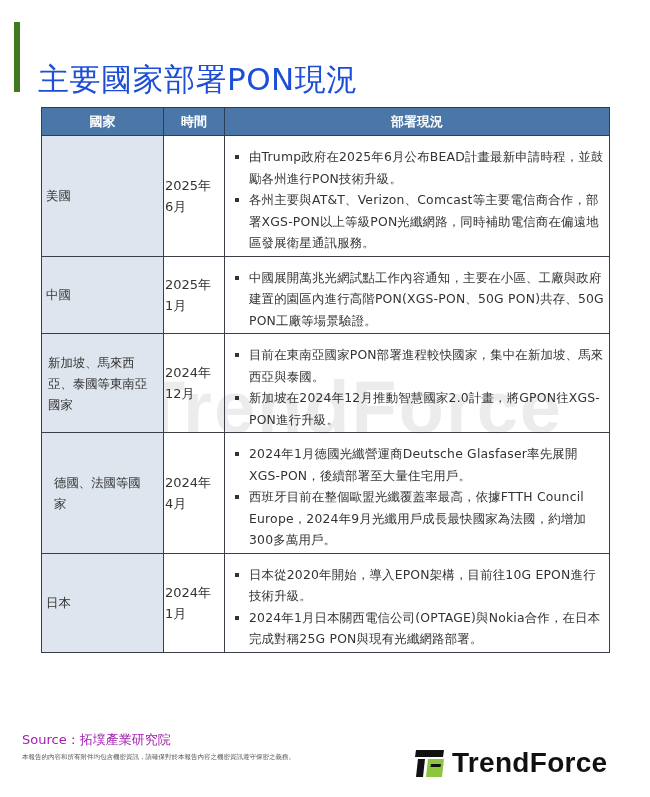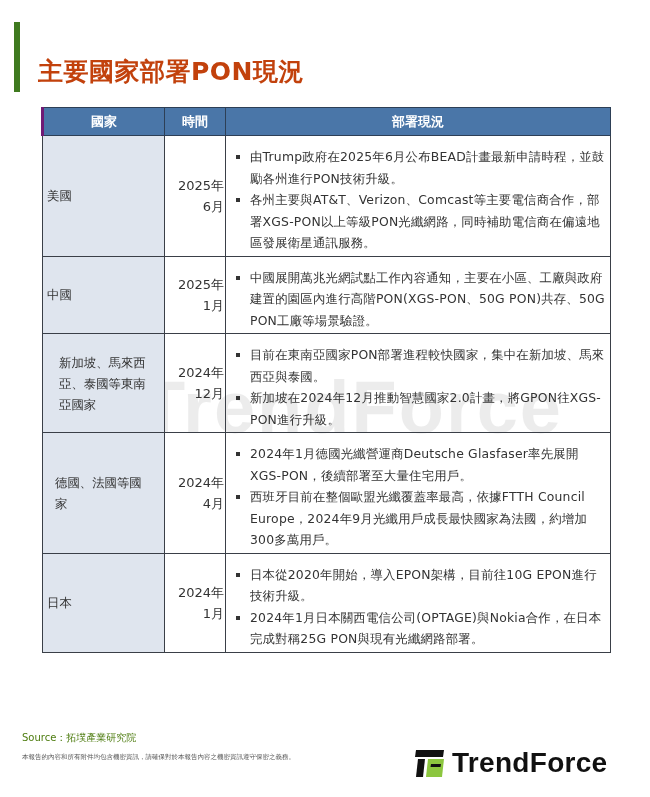--- a/index.html
+++ b/index.html
@@ -1,33 +1,33 @@
 <!DOCTYPE html>
 <html><head>
 <meta charset="utf-8">
 <style>
   html, body { margin:0; padding:0; background:#ffffff; }
   body { width:650px; height:797px; position:relative; overflow:hidden;
          font-family:"DejaVu Sans","Liberation Sans",sans-serif; color:#222; }
   .title-bar { position:absolute; left:14px; top:22px; width:6px; height:70px; background:#3f7a1f; }
-  .title { position:absolute; left:38px; top:38px; font-size:25px; letter-spacing:0.5px; color:#c2410c; font-weight:bold; }
+  .title { position:absolute; left:38px; top:38px; font-size:31px; letter-spacing:0.5px; color:#1d4ed8; font-weight:normal; }
   .watermark { position:absolute; left:45px; top:365px; width:560px; height:80px; pointer-events:none; opacity:0.13; }
   .watermark .wm-mark { position:absolute; left:0; top:6px; width:70px; height:70px; }
   .watermark .wm-text { position:absolute; left:95px; top:0; font-size:74px; font-weight:bold; color:#777; font-family:"Liberation Sans",sans-serif; letter-spacing:2px; }
   table.pon { position:absolute; left:41px; top:107px; width:568px; border-collapse:collapse; font-size:12.4px; table-layout:fixed; }
   table.pon th { background:#4a76a8; color:#fff; font-weight:bold; height:25px; font-size:13px; border:1px solid #2d3f56; border-left:1px solid #9fb6d4; }
-  table.pon th:first-child { border-left:3px solid #701a75;margin-top:8px; }
+  table.pon th:first-child { border-left:1px solid #701a75;margin-top:8px; }
   table.pon td { border:1px solid #3a3f47; vertical-align:middle; }
   td.country { background:#dfe5ee; line-height:21px; color:#333; padding:0 4px; }
-  td.time { text-align:right; line-height:21px; color:#333; font-size:13px; }
+  td.time { text-align:left; line-height:21px; color:#333; font-size:13px; }
   td.detail { padding:10px 4px 2px 8px; }
   ul.bullets { list-style:none; margin:0; padding:0; }
   ul.bullets li { position:relative; padding-left:16px; line-height:21.5px; color:#333; letter-spacing:0.2px; }
   ul.bullets li::before { content:""; position:absolute; left:2px; top:9px; width:4px; height:4px; background:#333; }
-  .source { position:absolute; left:22px; top:731px; font-size:10px; color:#4d7c0f; }
+  .source { position:absolute; left:22px; top:731px; font-size:13px; color:#a21caf; }
   .disclaimer { position:absolute; left:22px; top:752px; font-size:6.5px; line-height:10px; color:#555; }
   .logo { position:absolute; left:414px; top:746px; height:34px; display:flex; align-items:center; }
   .logo .logo-mark { width:32px; height:32px; margin-right:6px; }
   .logo .logo-text { font-family:"Liberation Sans",sans-serif; font-weight:bold; font-size:28px; color:#111; letter-spacing:0.3px; }
 </style>
 </head>
 <body>
 
 <div class="title-bar"></div>
 <h1 class="title">主要國家部署PON現況</h1>
@@ -68,21 +68,21 @@
     <tr style="height:71px">
       <td class="country">中國</td>
       <td class="time"><span>2025年</span><br><span>1月</span></td>
       <td class="detail">
         <ul class="bullets">
           <li>中國展開萬兆光網試點工作內容通知，主要在小區、工廠與政府建置的園區內進行高階PON(XGS-PON、50G PON)共存、50G PON工廠等場景驗證。</li>
         </ul>
       </td>
     </tr>
     <tr style="height:93px">
-      <td class="country" style="padding:0 16px"><span>新加坡、馬來西亞、泰國等東南亞國家</span></td>
+      <td class="country" style="padding:0 6px"><span>新加坡、馬來西亞、泰國等東南亞國家</span></td>
       <td class="time"><span>2024年</span><br><span>12月</span></td>
       <td class="detail">
         <ul class="bullets">
           <li>目前在東南亞國家PON部署進程較快國家，集中在新加坡、馬來西亞與泰國。</li>
           <li>新加坡在2024年12月推動智慧國家2.0計畫，將GPON往XGS-PON進行升級。</li>
         </ul>
       </td>
     </tr>
     <tr style="height:114px">
       <td class="country" style="padding:0 12px"><span>德國、法國等國家</span></td>

